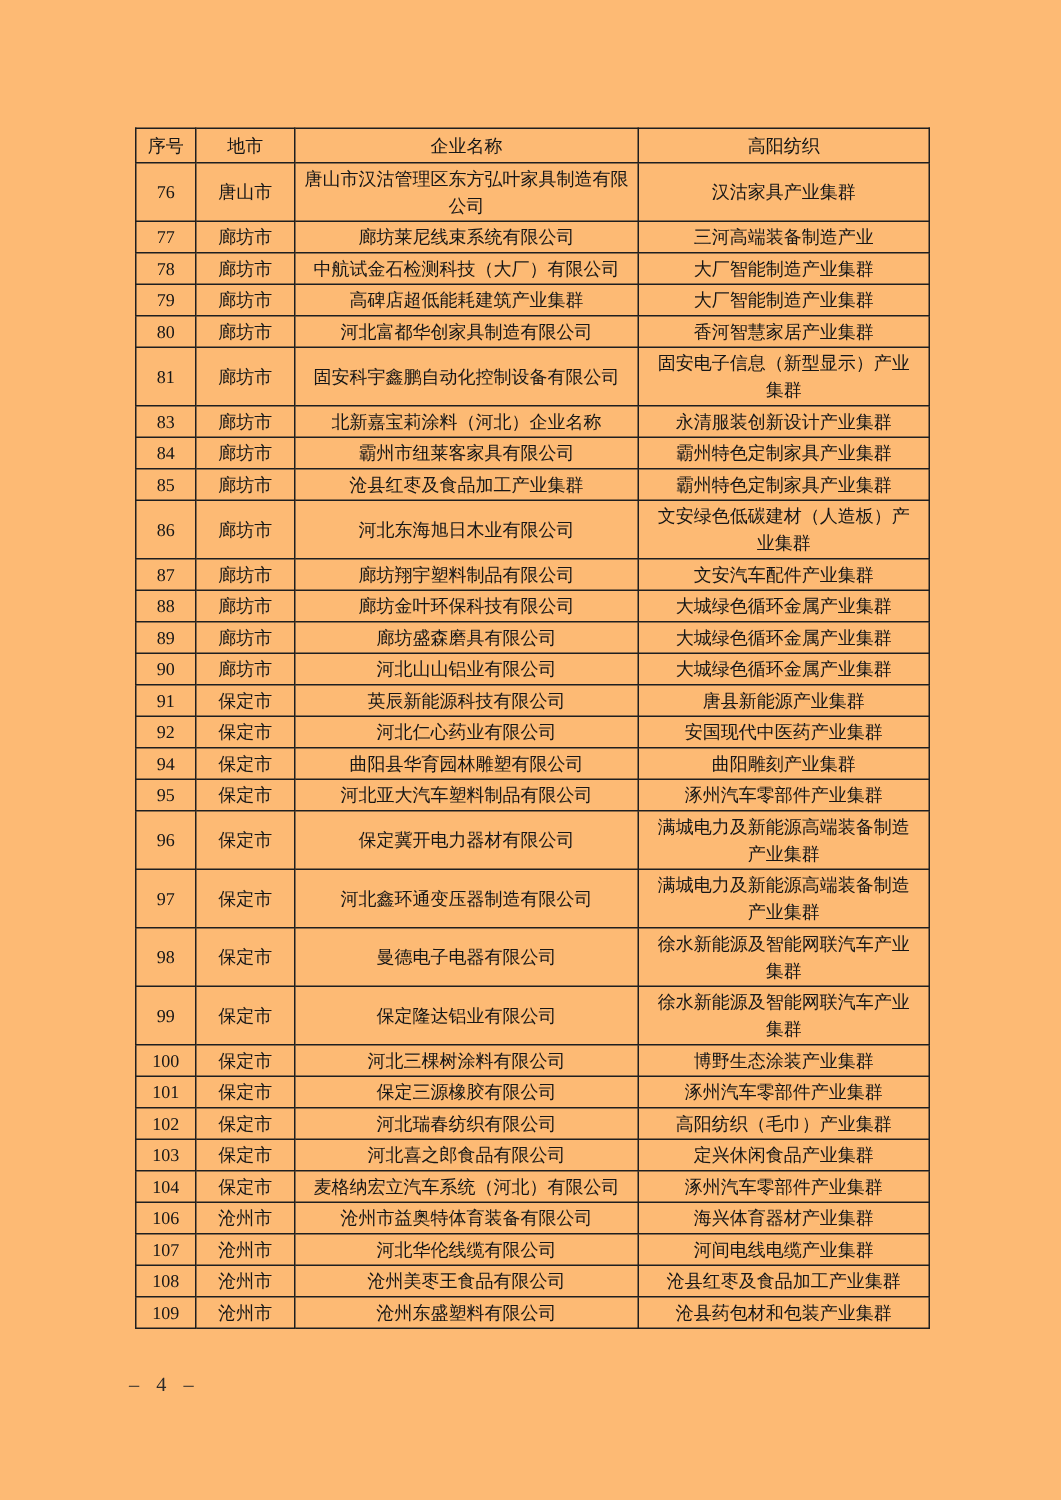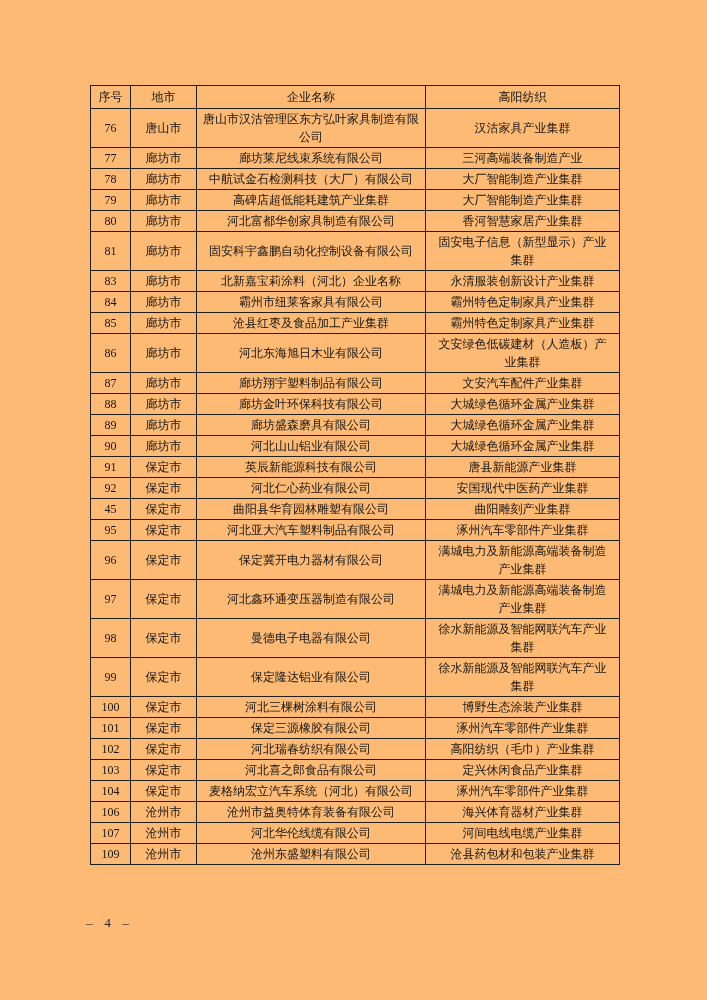--- a/index.html
+++ b/index.html
@@ -198,21 +198,21 @@
 
         <tr>
           <td class="c-no">92</td>
           <td class="c-city">保定市</td>
           <td class="c-company">河北仁心药业有限公司</td>
           <td class="c-cluster">安国现代中医药产业集群</td>
         </tr>
 
 
         <tr>
-          <td class="c-no">45</td>
+          <td class="c-no">94</td>
           <td class="c-city">保定市</td>
           <td class="c-company">曲阳县华育园林雕塑有限公司</td>
           <td class="c-cluster">曲阳雕刻产业集群</td>
         </tr>
 
         <tr>
           <td class="c-no">95</td>
           <td class="c-city">保定市</td>
           <td class="c-company">河北亚大汽车塑料制品有限公司</td>
           <td class="c-cluster">涿州汽车零部件产业集群</td>
@@ -289,20 +289,26 @@
           <td class="c-cluster">海兴体育器材产业集群</td>
         </tr>
 
         <tr>
           <td class="c-no">107</td>
           <td class="c-city">沧州市</td>
           <td class="c-company">河北华伦线缆有限公司</td>
           <td class="c-cluster">河间电线电缆产业集群</td>
         </tr>
 
+        <tr>
+          <td class="c-no">108</td>
+          <td class="c-city">沧州市</td>
+          <td class="c-company">沧州美枣王食品有限公司</td>
+          <td class="c-cluster">沧县红枣及食品加工产业集群</td>
+        </tr>
 
         <tr>
           <td class="c-no">109</td>
           <td class="c-city">沧州市</td>
           <td class="c-company">沧州东盛塑料有限公司</td>
           <td class="c-cluster">沧县药包材和包装产业集群</td>
         </tr>
       </tbody>
   </table>
 

